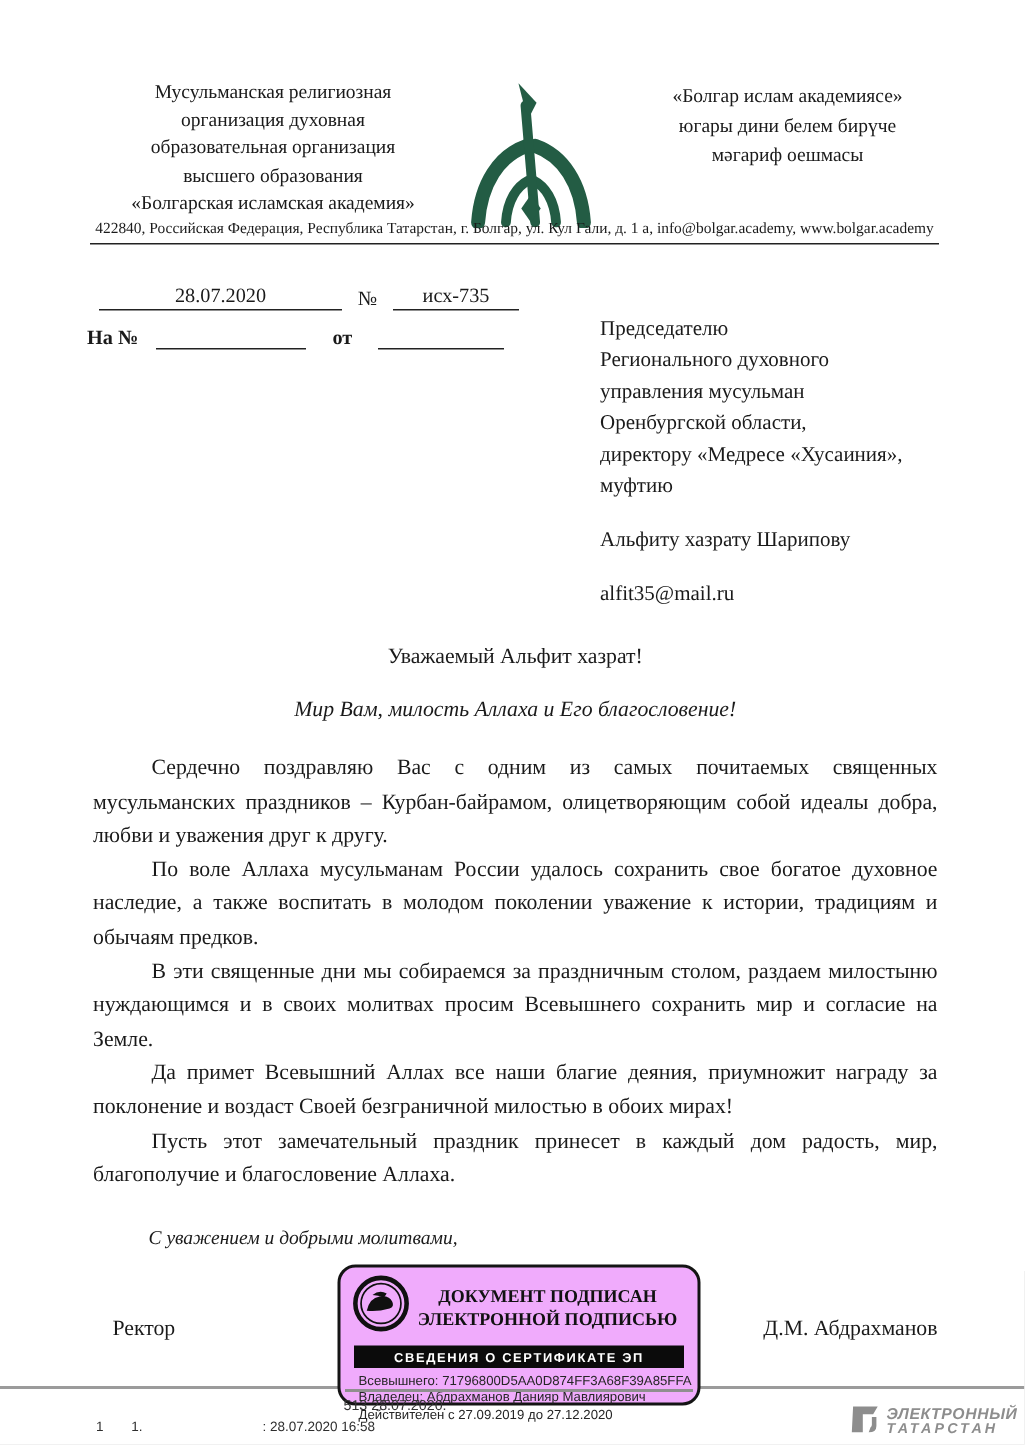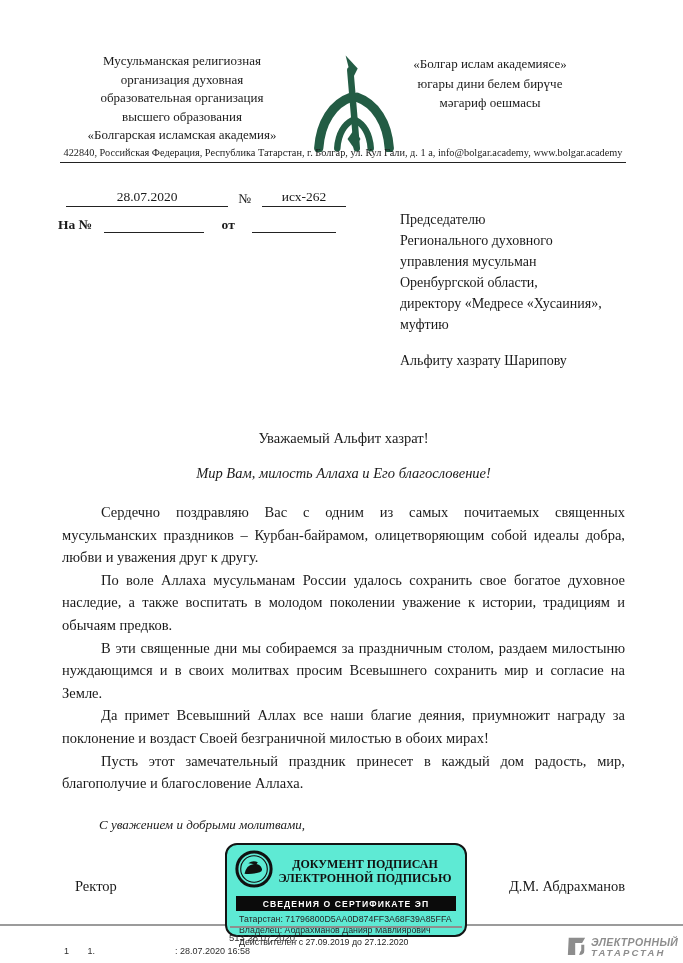--- a/index.html
+++ b/index.html
@@ -17,21 +17,21 @@
   .uline{display:inline-block;border-bottom:1.3px solid #222;text-align:center;vertical-align:bottom;height:17px;margin-top:19px;}
   
   .recipient{font-size:14px;line-height:21px;}
   
   .centered{text-align:center;}
   .body-text{font-size:14.5px;line-height:22.6px;text-align:justify;}
   .body-text p{margin:0;text-indent:39px;}
   .italic{font-style:italic;}
   
   .stamp{
-    border:2.5px solid #141414;border-radius:12px;background:#5eead4;z-index:3;
+    border:2.5px solid #141414;border-radius:12px;background:#f0abfc;z-index:3;
     font-family:"Liberation Sans", sans-serif;
   }
   .stamp-head{display:flex;align-items:center;padding:5px 8px 0 8px;}
   .stamp-title{flex:1;text-align:center;font-family:"Liberation Serif",serif;
     font-weight:bold;font-size:12px;line-height:14.5px;color:#111;}
   .stamp-bar{margin:4px 9px 0 9px;background:#0b0b0b;color:#fff;text-align:center;
     font-size:8.6px;font-weight:bold;letter-spacing:1.1px;padding:2.5px 0 2px 0;}
   .stamp-details{margin:3px 0 0 12px;font-size:8.8px;line-height:11.5px;color:#262626;}
   .gray-line{background:#9b9b9b;height:2px;z-index:1;}
   
@@ -61,44 +61,45 @@
         <path d="M83,108 C81,80 68,60 48,53" stroke-width="10"></path>
         <path d="M27,108 C28,92 35,82 43,78" stroke-width="7"></path>
         <path d="M63,108 C62,92 55,82 47,78" stroke-width="7"></path>
         <path d="M48,108 C46,82 43,48 41,24" stroke-width="7"></path>
       </g>
       <path d="M41,28 L36,8 L49,22 L44,32 Z" fill="#235c44"></path>
       <path d="M45,88 L52,98 L45,108 L38,98 Z" fill="#235c44"></path>
     </svg>
   </div>
 
-  <div class="abs org-block" style="left:375px;top:54px;width:230px;line-height:19.5px;">
+  <div class="abs org-block" style="left:410px;top:54px;width:230px;line-height:19.5px;">
     <div>«Болгар ислам академиясе»</div>
     <div>югары дини белем бирүче</div>
     <div>мәгариф оешмасы</div>
   </div>
 
   <div class="abs addr" style="left:60px;top:147px;width:566px;">422840, Российская Федерация, Республика Татарстан, г. Болгар, ул. Кул Гали, д. 1 а, info@bolgar.academy, www.bolgar.academy</div>
 
   <div class="ref-row" style="left:66px;top:170px;">
-    <span class="uline" style="width:162px;">28.07.2020</span><span style="display:inline-block;width:34px;text-align:center;">№</span><span class="uline" style="width:84px;">исх-262</span>
+    <span class="uline" style="width:162px;">28.07.2020</span><span style="display:inline-block;width:34px;text-align:center;">№</span><span class="uline" style="width:84px;">исх-735</span>
   </div>
 
   <div class="ref-row" style="left:58px;top:196px;font-weight:bold;">
     <span>На №</span><span class="uline" style="width:100px;margin-left:12px;"></span><span style="display:inline-block;width:48px;text-align:center;">от</span><span class="uline" style="width:84px;"></span>
   </div>
 
   <div class="abs recipient" style="left:400px;top:209px;width:235px;">
     <div>Председателю</div>
     <div>Регионального духовного</div>
     <div>управления мусульман</div>
     <div>Оренбургской области,</div>
     <div>директору «Медресе «Хусаиния»,</div>
     <div>муфтию</div>
     <div style="margin-top:15px;">Альфиту хазрату Шарипову</div>
+    <div style="margin-top:15px;">alfit35@mail.ru</div>
   </div>
 
   <div class="abs centered" style="left:62px;top:430px;width:563px;font-size:14.5px;">Уважаемый Альфит хазрат!</div>
   <div class="abs centered italic" style="left:62px;top:465px;width:563px;font-size:14.5px;">Мир Вам, милость Аллаха и Его благословение!</div>
 
   <div class="abs body-text" style="left:62px;top:501px;width:563px;">
     <p>Сердечно поздравляю Вас с одним из самых почитаемых священных мусульманских праздников – Курбан-байрамом, олицетворяющим собой идеалы добра, любви и уважения друг к другу.</p>
     <p>По воле Аллаха мусульманам России удалось сохранить свое богатое духовное наследие, а также воспитать в молодом поколении уважение к истории, традициям и обычаям предков.</p>
     <p>В эти священные дни мы собираемся за праздничным столом, раздаем милостыню нуждающимся и в своих молитвах просим Всевышнего сохранить мир и согласие на Земле.</p>
     <p>Да примет Всевышний Аллах все наши благие деяния, приумножит награду за поклонение и воздаст Своей безграничной милостью в обоих мирах!</p>
@@ -122,21 +123,21 @@
           <path d="M14,14 q5,-4 10,-1 l-2,3 q-4,-2 -8,-2 z" fill="#101010"></path>
         </svg>
       </span>
       <span class="stamp-title">
         <div>ДОКУМЕНТ ПОДПИСАН</div>
         <div>ЭЛЕКТРОННОЙ ПОДПИСЬЮ</div>
       </span>
     </div>
     <div class="stamp-bar">СВЕДЕНИЯ О СЕРТИФИКАТЕ ЭП</div>
     <div class="stamp-details">
-      <div>Татарстан: 71796800D5AA0D874FF3A68F39A85FFA</div>
+      <div>Всевышнего: 71796800D5AA0D874FF3A68F39A85FFA</div>
       <div>Владелец: Абдрахманов Данияр Мавлиярович</div>
       <div>Действителен с 27.09.2019 до 27.12.2020</div>
     </div>
 
     <div class="abs" style="left:3px;right:3px;top:81px;height:1.6px;background:#8f8f8f;"></div>
 
     <div class="abs" style="left:2px;bottom:-8px;font-size:9.5px;font-family:'Liberation Sans',sans-serif;color:#333;">513      28.07.2020.</div>
   </div>
 
   <div class="abs foot-small" style="left:64px;top:946px;">

